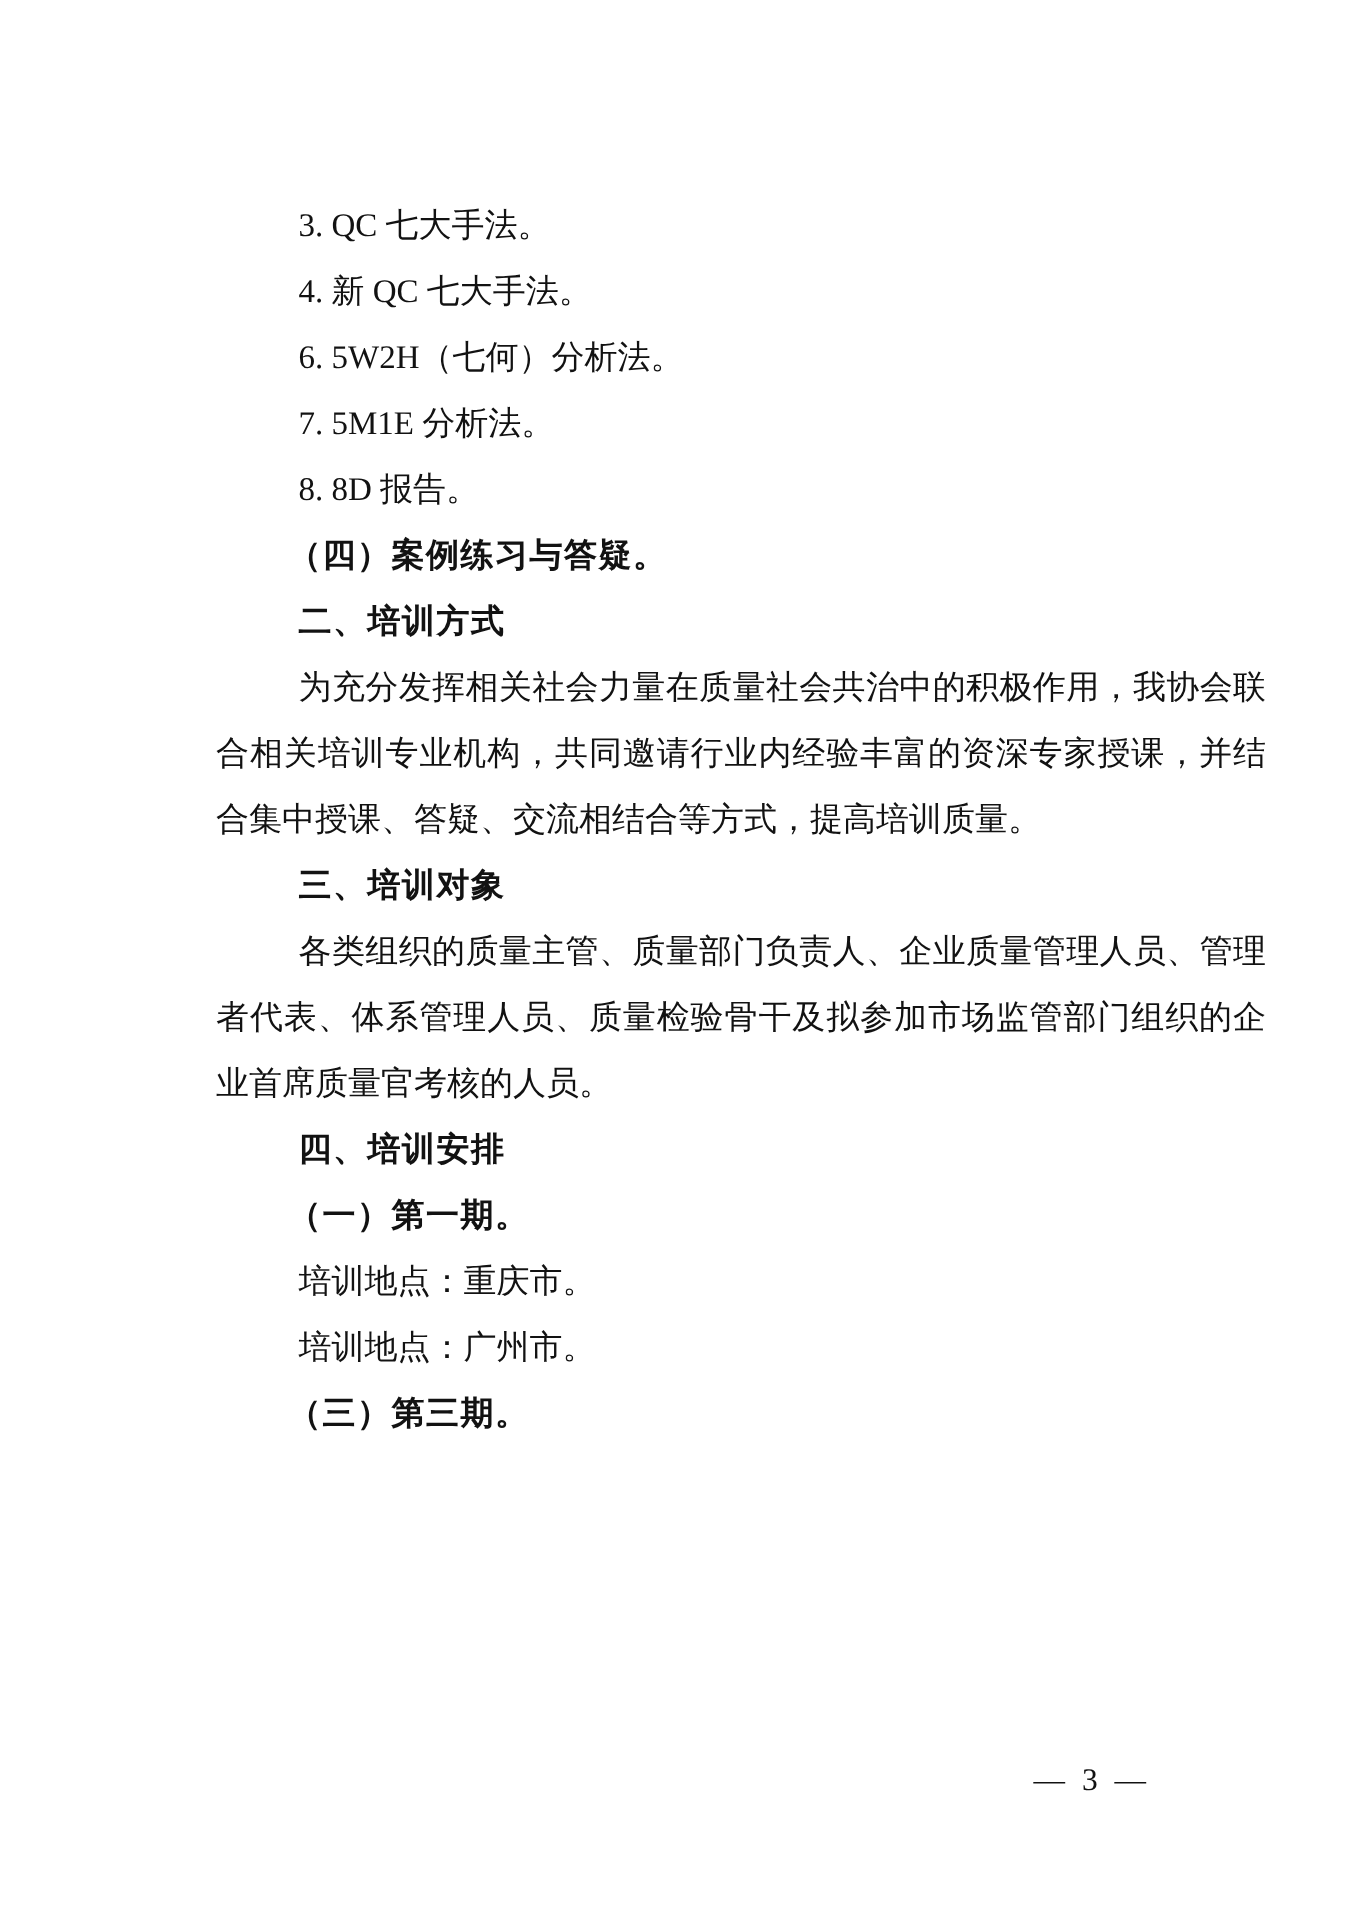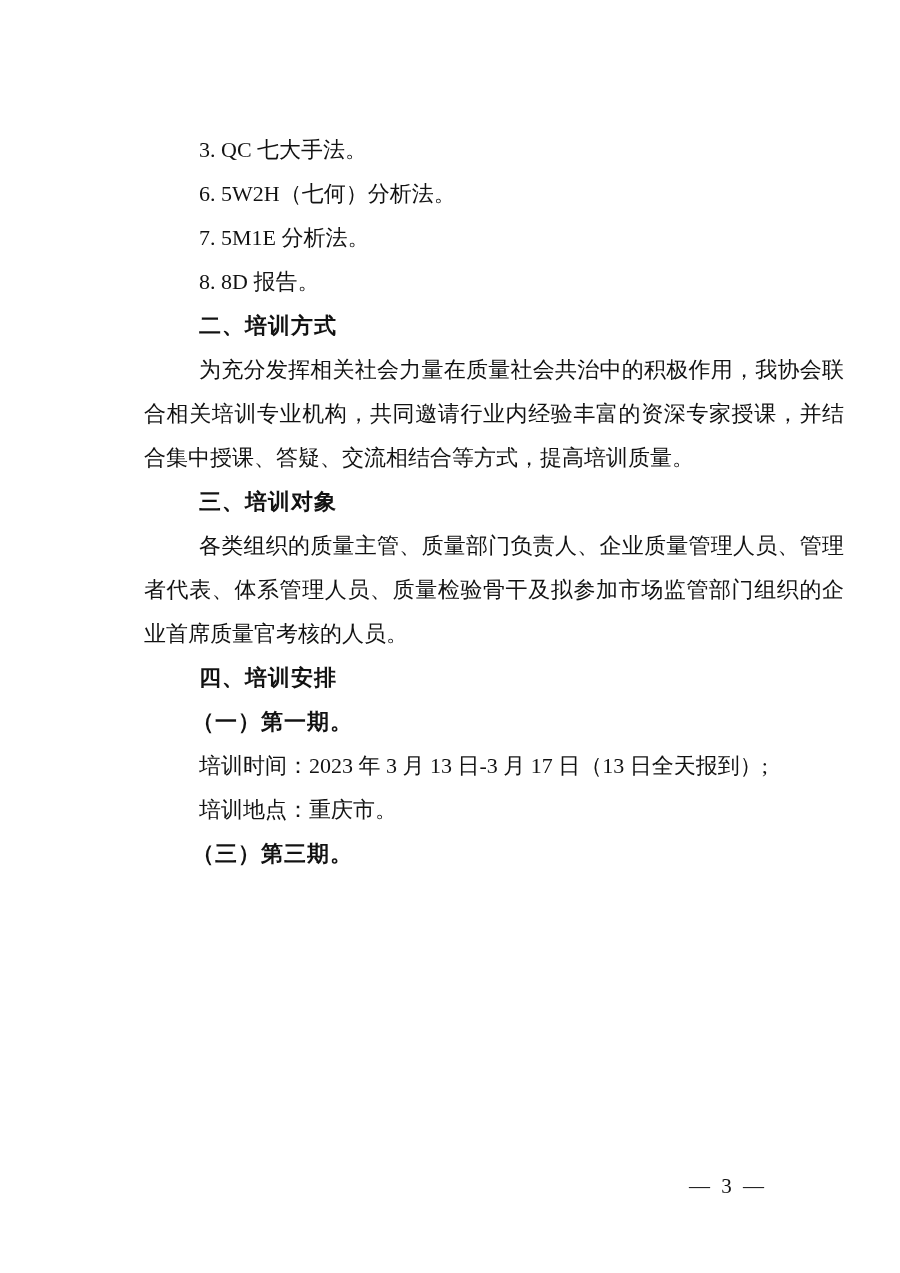--- a/index.html
+++ b/index.html
@@ -56,36 +56,38 @@
     color: #121212;
   }
 </style>
 </head>
 <body>
 
 <div class="page">
   <div class="content">
 
     <div class="line">3. QC 七大手法。</div>
+    <div class="line">4. 新 QC 七大手法。</div>
     <div class="line">6. 5W2H（七何）分析法。</div>
     <div class="line">7. 5M1E 分析法。</div>
     <div class="line">8. 8D 报告。</div>
 
+    <div class="h-sub">（四）案例练习与答疑。</div>
 
     <div class="h-main">二、培训方式</div>
     <p class="para">为充分发挥相关社会力量在质量社会共治中的积极作用，我协会联合相关培训专业机构，共同邀请行业内经验丰富的资深专家授课，并结合集中授课、答疑、交流相结合等方式，提高培训质量。</p>
 
     <div class="h-main">三、培训对象</div>
     <p class="para">各类组织的质量主管、质量部门负责人、企业质量管理人员、管理者代表、体系管理人员、质量检验骨干及拟参加市场监管部门组织的企业首席质量官考核的人员。</p>
 
     <div class="h-main">四、培训安排</div>
 
     <div class="h-sub">（一）第一期。</div>
-    <div class="line">培训时间：2023 年 3 月 13 日-3 月 17 日（13 日全天报到）;</div>
     <div class="line">培训地点：重庆市。</div>
 
+    <div class="line">培训地点：广州市。</div>
 
     <div class="h-sub">（三）第三期。</div>
 
   </div>
 
   <div class="pageno">— 3 —</div>
 </div>
 
 </body></html>

